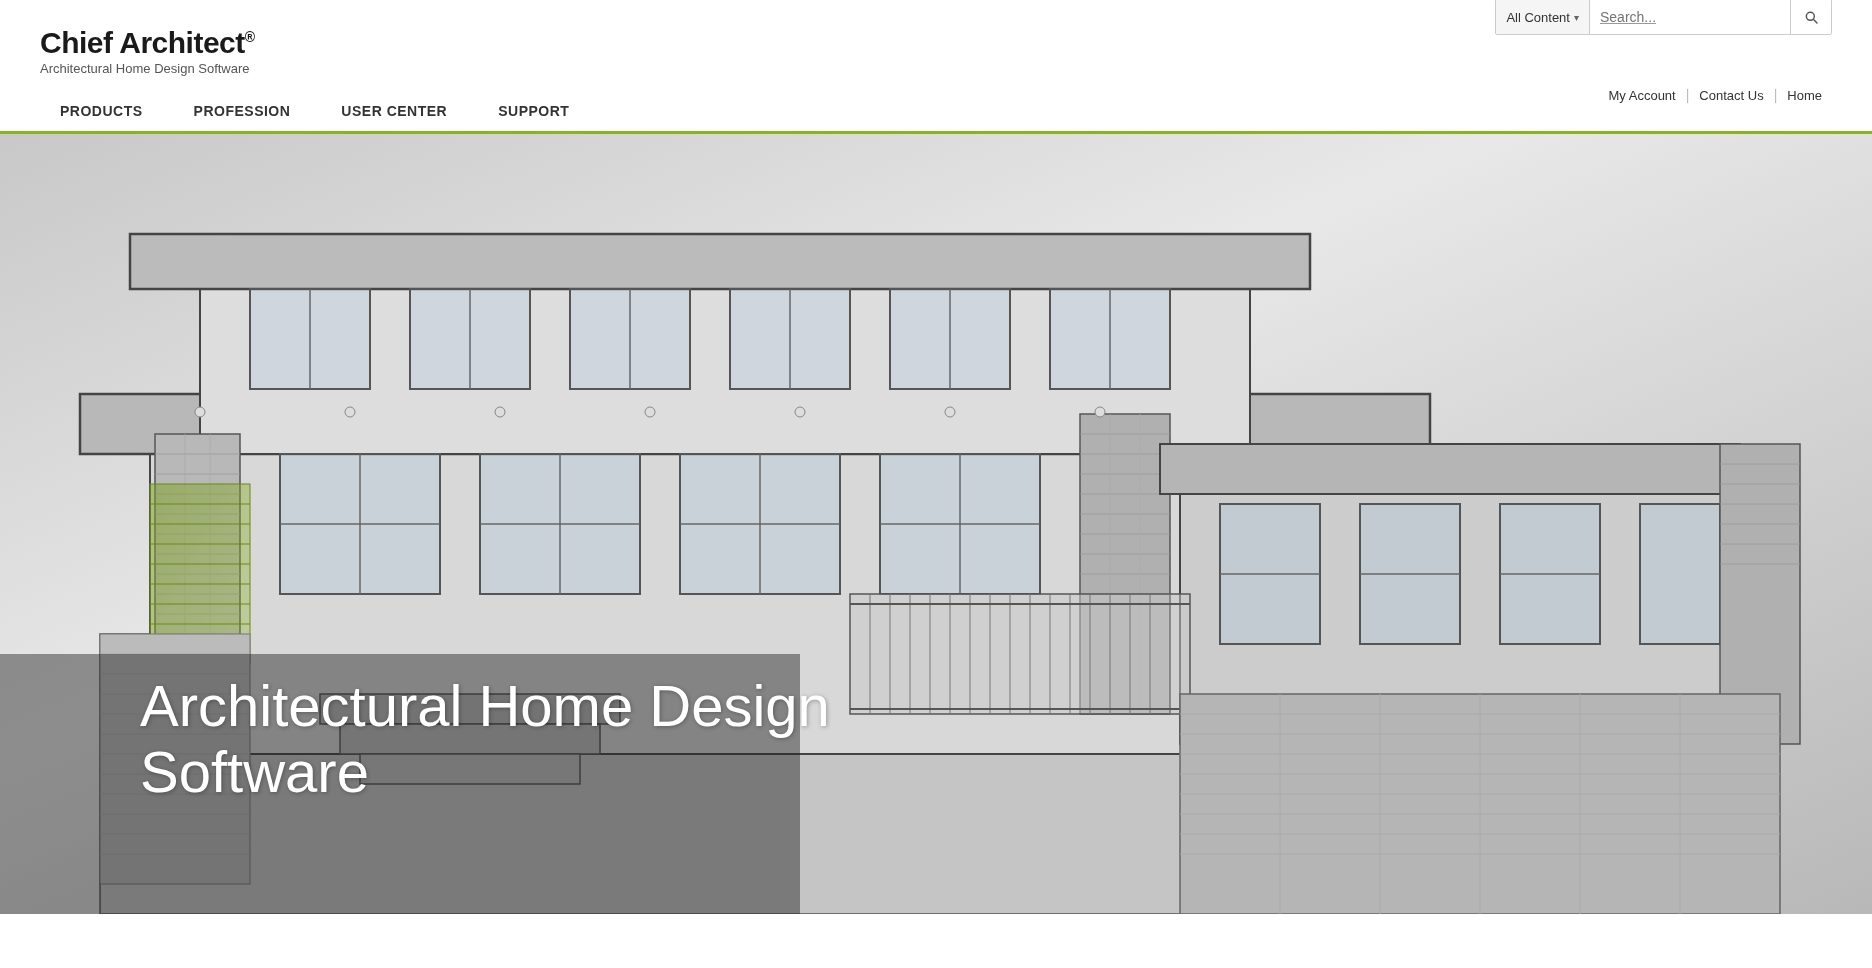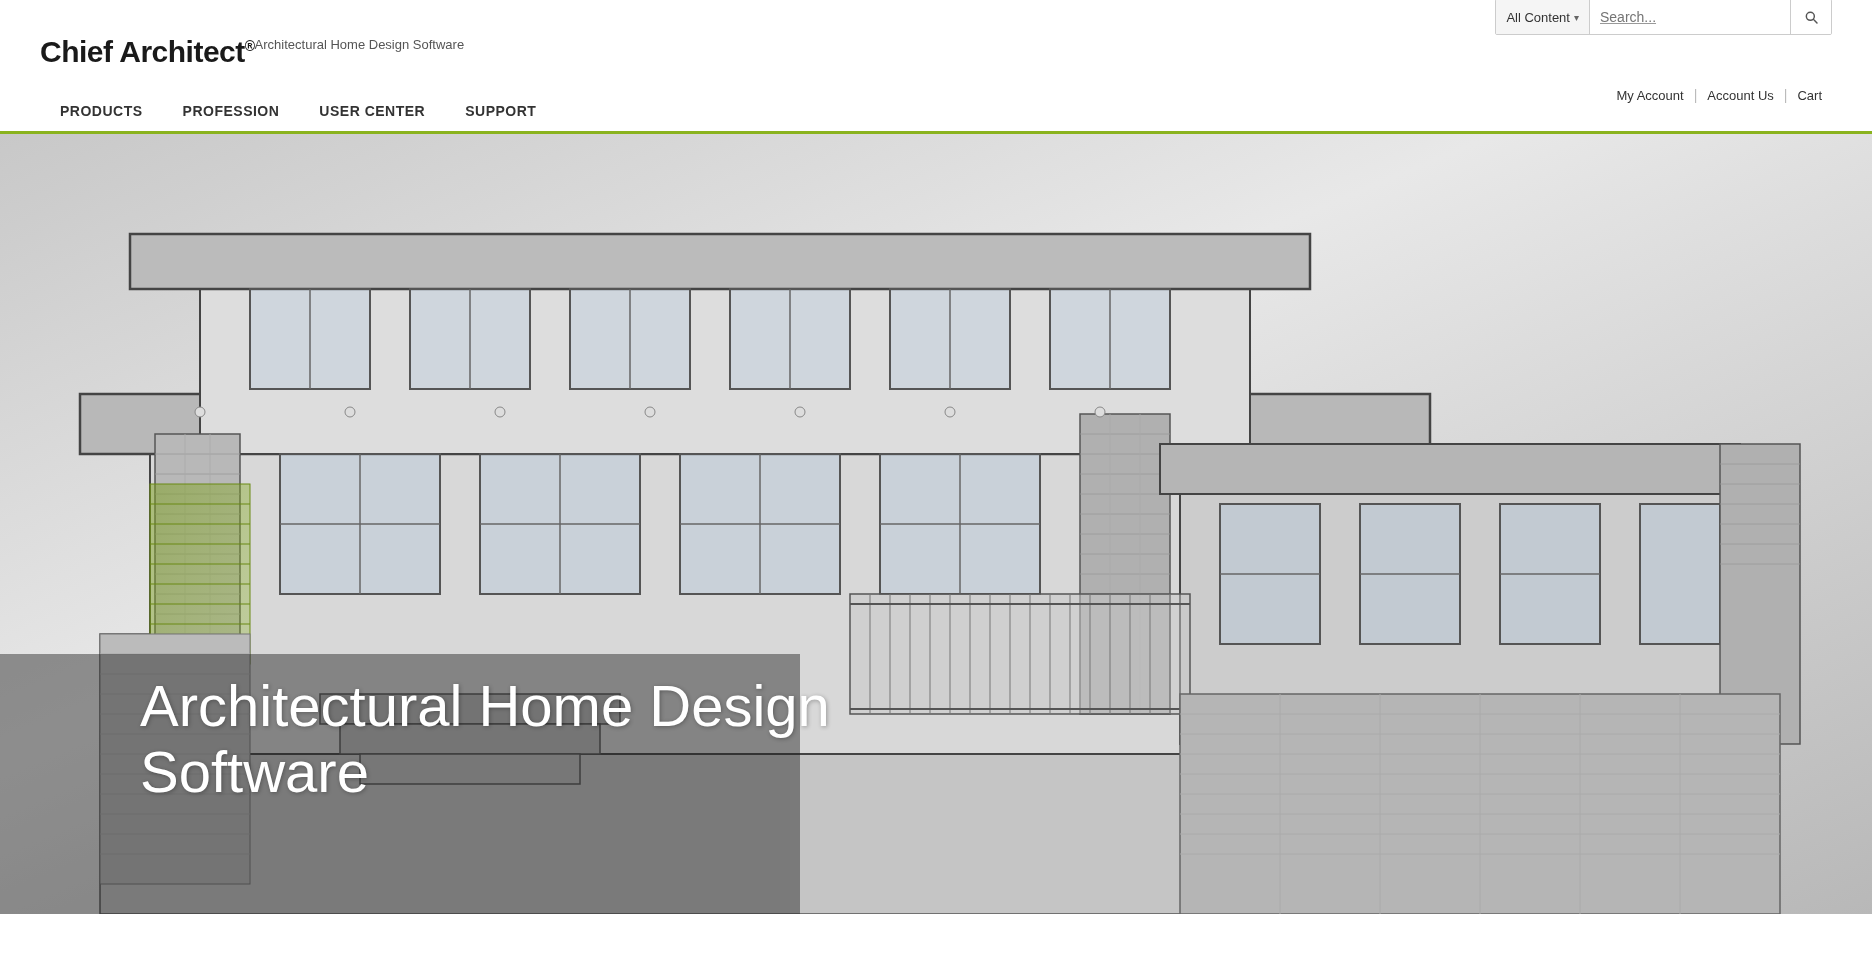--- a/index.html
+++ b/index.html
@@ -9,21 +9,21 @@
     .top-bar {
       display: flex;
       align-items: center;
       justify-content: space-between;
       padding: 12px 40px 0 40px;
       background: #fff;
       height: 90px;
     }
     .logo-area {
       display: flex;
-      flex-direction: row;
+      flex-direction: column;
     }
     .logo-title {
       font-size: 30px;
       font-weight: 700;
       color: #1a1a1a;
       letter-spacing: -0.5px;
       line-height: 1.1;
     }
     .logo-title sup {
       font-size: 14px;
@@ -124,21 +124,21 @@
       border-bottom: 3px solid #8ab31e;
       padding: 0 40px;
       height: 44px;
       display: flex;
       align-items: center;
     }
     .nav-items {
       display: flex;
       align-items: flex-start;
       height: 100%;
-      gap: 0;
+      gap: 11px;
     }
     .nav-item {
       padding: 0 20px;
       height: 100%;
       display: flex;
       align-items: center;
       font-size: 14px;
       font-weight: 600;
       color: #333;
       letter-spacing: 0.5px;
@@ -222,23 +222,23 @@
       <input class="search-input" type="text" placeholder="Search..." style="">
       <button class="search-btn">
         <svg class="search-icon-svg" viewBox="0 0 24 24" xmlns="http://www.w3.org/2000/svg">
           <path d="M21 21l-4.35-4.35M17 11A6 6 0 1 1 5 11a6 6 0 0 1 12 0z" stroke="#555" stroke-width="2.2" fill="none" stroke-linecap="round"></path>
         </svg>
       </button>
     </div>
     <div class="account-links">
       <a class="account-link">My Account</a>
       <span class="account-sep"> | </span>
-      <a class="account-link">Account Us</a>
+      <a class="account-link">Contact Us</a>
       <span class="account-sep"> | </span>
-      <a class="account-link">Cart</a>
+      <a class="account-link">Home</a>
     </div>
   </div>
 </div>
 
 <nav class="nav-bar">
   <div class="nav-items">
     <div class="nav-item">PRODUCTS</div>
     <div class="nav-item">PROFESSION</div>
     <div class="nav-item">USER CENTER</div>
     <div class="nav-item">SUPPORT</div>

